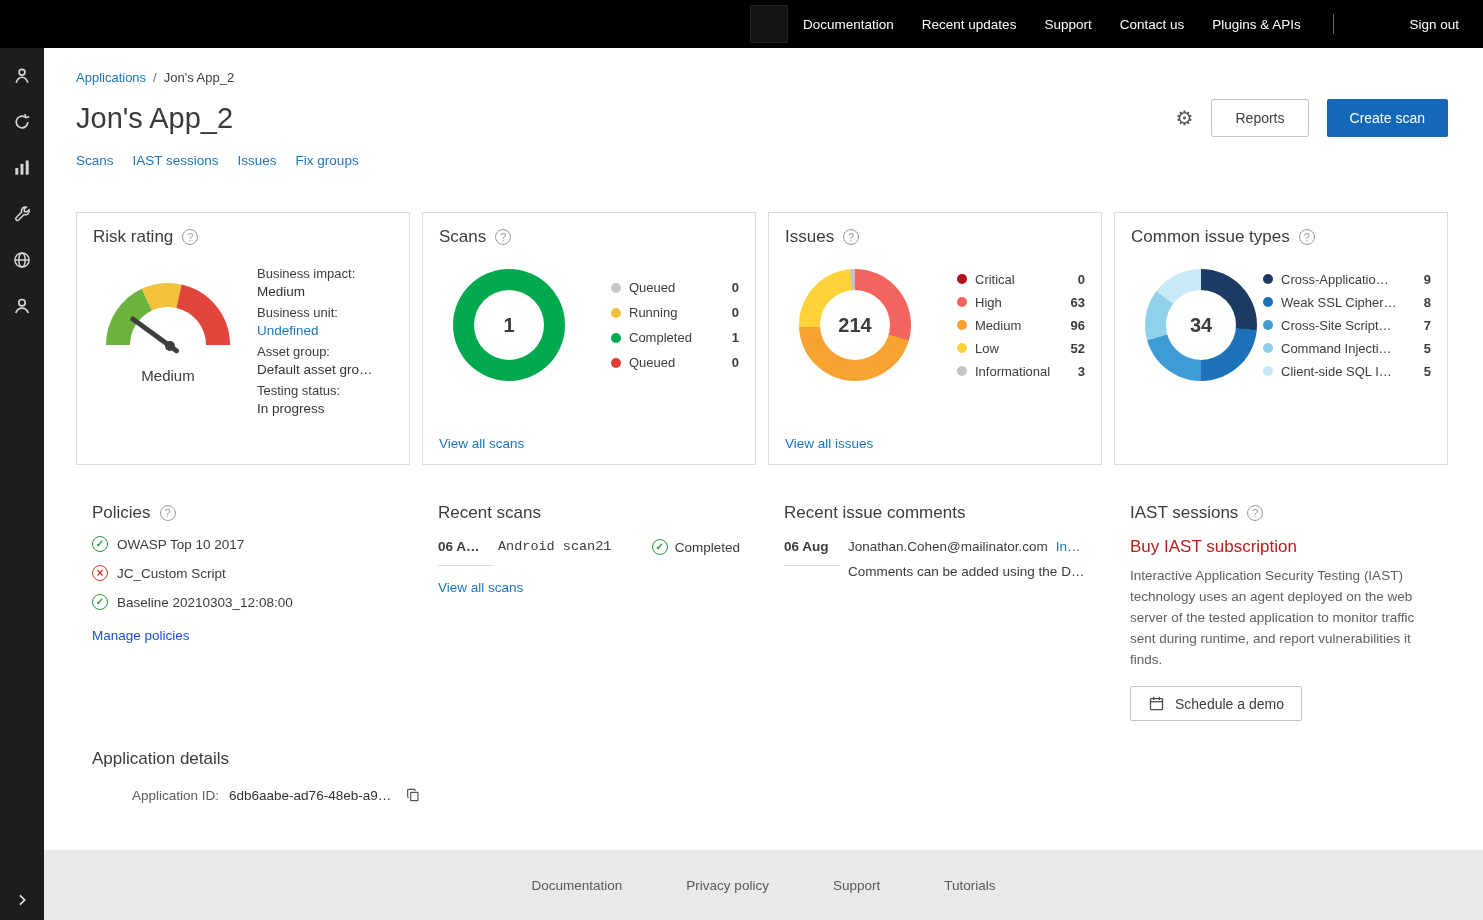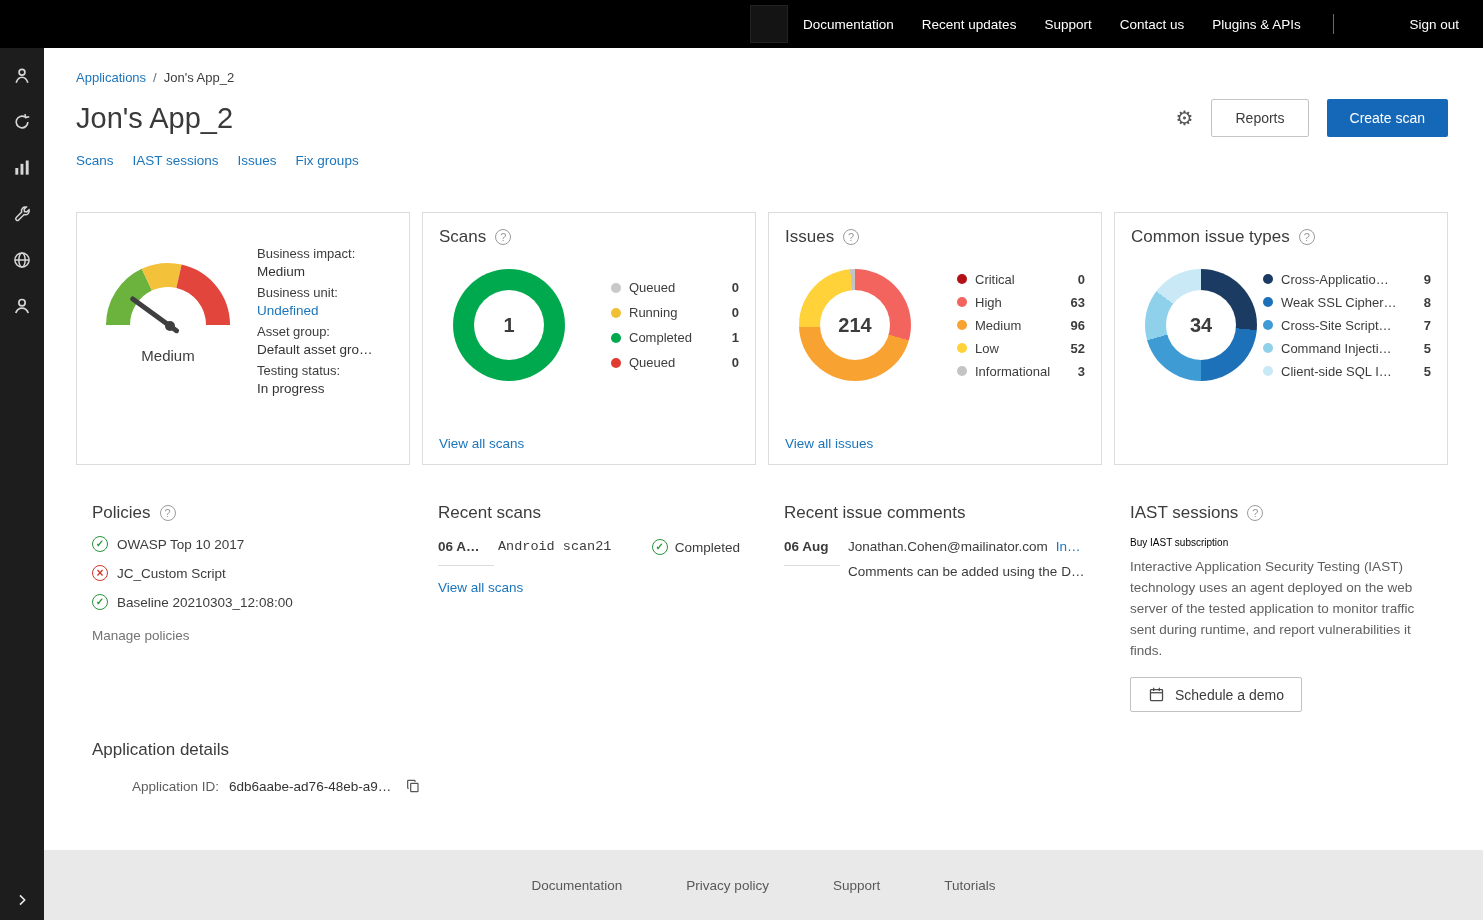--- a/index.html
+++ b/index.html
@@ -78,35 +78,35 @@
   .ic { width:16px; height:16px; border-radius:50%; display:inline-flex; align-items:center; justify-content:center; font-size:10px; font-weight:bold; flex:none; line-height:1; }
   .ic-pass { border:1.5px solid #27963c; color:#27963c; }
   .ic-pass::before { content:"✓"; }
   .ic-fail { border:1.5px solid #d23a2d; color:#d23a2d; font-size:12px; }
   .ic-fail::before { content:"×"; }
   .ic-fail-filled { background:#d23a2d; color:#fff; font-size:12px; }
   .ic-fail-filled::before { content:"×"; }
 
   .compliance-row { display:flex; align-items:center; gap:9px; margin-top:14px; padding-bottom:13px; border-bottom:1px solid #dcdcdc; font-size:13.5px; color:#3c3c3c; }
   .policy-row { display:flex; align-items:flex-end; gap:9px; margin-top:13px; font-size:13.5px; color:#3c3c3c; }
-  .manage-link { display:inline-block; margin-top:18px; font-size:13.5px; color:#737373; text-decoration:none; }
+  .manage-link { display:inline-block; margin-top:18px; font-size:13.5px; color:#1d4ed8; text-decoration:none; }
 
   .scan-row { display:flex; align-items:flex-start; margin-top:16px; font-size:13.5px; }
   .date-cell { font-weight:700; width:56px; flex:none; padding-bottom:11px; border-bottom:1px solid #dcdcdc; white-space:nowrap; overflow:hidden; }
   .scan-name { margin-left:4px; color:#3c3c3c;font-family:Liberation Mono, monospace; }
   .scan-status { margin-left:auto; display:flex; align-items:center; gap:7px; color:#3c3c3c; }
   .section .view-link2 { display:inline-block; margin-top:14px; font-size:13.5px; color:#1b75bb; text-decoration:none; }
 
   .comment-row { display:flex; align-items:flex-start; margin-top:16px; font-size:13.5px; }
   .comment-body { margin-left:8px; min-width:0; }
   .comment-author { color:#3c3c3c;text-align:center; }
   .comment-more { color:#1b75bb; text-decoration:none; margin-left:8px; }
   .comment-text { margin-top:10px; color:#3c3c3c; white-space:nowrap; overflow:hidden; text-overflow:ellipsis; }
 
-  .iast-sub { margin-top:14px; font-size:10px; color:#000000; }
+  .iast-sub { margin-top:14px; font-size:17px; color:#b91c1c; }
   .iast-desc { margin-top:8px; font-size:13.5px; line-height:21px; color:#5f5f5f; }
   .demo-btn { margin-top:16px; display:inline-flex; align-items:center; gap:10px; border:1px solid #c3c3c3; background:#fff; border-radius:2px; padding:8px 17px; font-size:14px; color:#3c3c3c; cursor:pointer; font-family:inherit; }
   .demo-btn svg { width:17px; height:17px; color:#4a4a4a; }
 
   .app-details { margin-top:28px; padding:0 16px; }
   .app-id-row { display:flex; align-items:center; gap:10px; margin-top:18px; font-size:13.5px;margin-left:40px; }
   .app-id-label { color:#5e5e5e; }
   .app-id-value { color:#333; }
   .copy-btn { border:none; background:transparent; color:#555; cursor:pointer; padding:0; margin-left:4px; }
   .copy-btn svg { width:16px; height:16px; display:block; }
@@ -196,20 +196,24 @@
       <div class="tabs">
         <a href="#">Scans</a>
         <a href="#">IAST sessions</a>
         <a href="#">Issues</a>
         <a href="#">Fix groups</a>
       </div>
 
       <div class="main-grid cards">
 
         <div class="card">
+          <div class="card-title">
+            <span>Risk rating</span>
+            <span class="help"></span>
+          </div>
           <div class="risk-body">
             <div class="gauge-wrap">
               <svg viewBox="0 0 150 92" width="150" height="92">
                 <path d="M 25 80 A 50 50 0 0 1 125 80" fill="none" stroke-width="24" stroke-dasharray="56.55 157.1" stroke="#6cb33e"></path>
                 <path d="M 25 80 A 50 50 0 0 1 125 80" fill="none" stroke-width="24" stroke-dasharray="32.99 157.1" stroke-dashoffset="-56.55" stroke="#f3c13a"></path>
                 <path d="M 25 80 A 50 50 0 0 1 125 80" fill="none" stroke-width="24" stroke-dasharray="67.54 157.1" stroke-dashoffset="-89.54" stroke="#e2453c"></path>
                 <line x1="83.5" y1="85.7" x2="39.8" y2="54" stroke="#3f3f3f" stroke-width="5" stroke-linecap="round"></line>
                 <circle cx="77" cy="81" r="5" fill="#3f3f3f"></circle>
               </svg>
               <div class="gauge-label">Medium</div>

